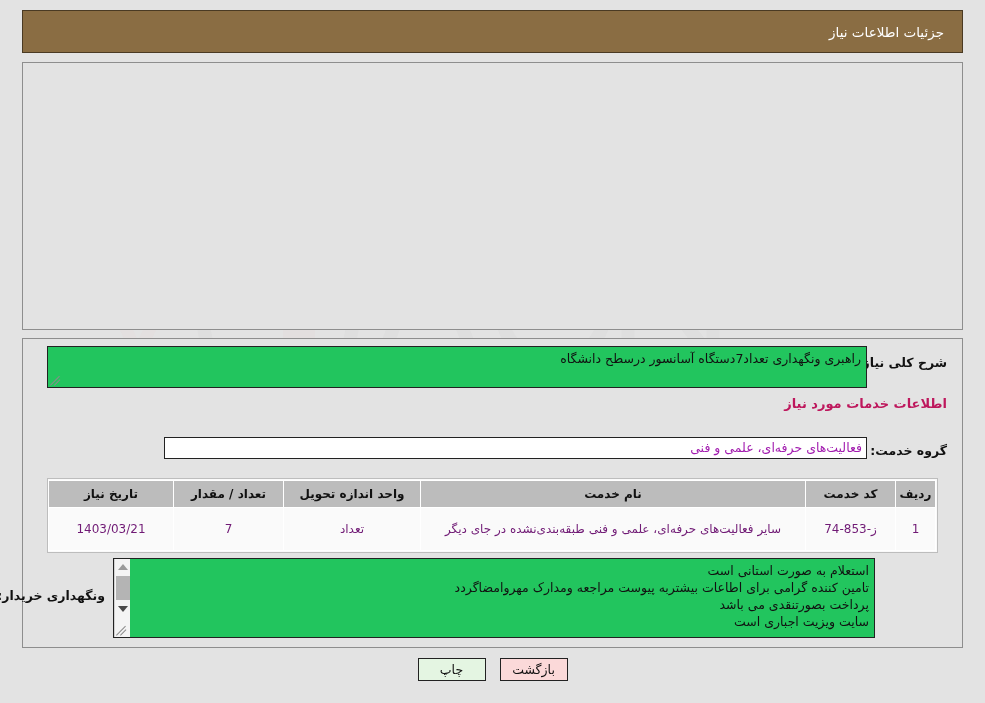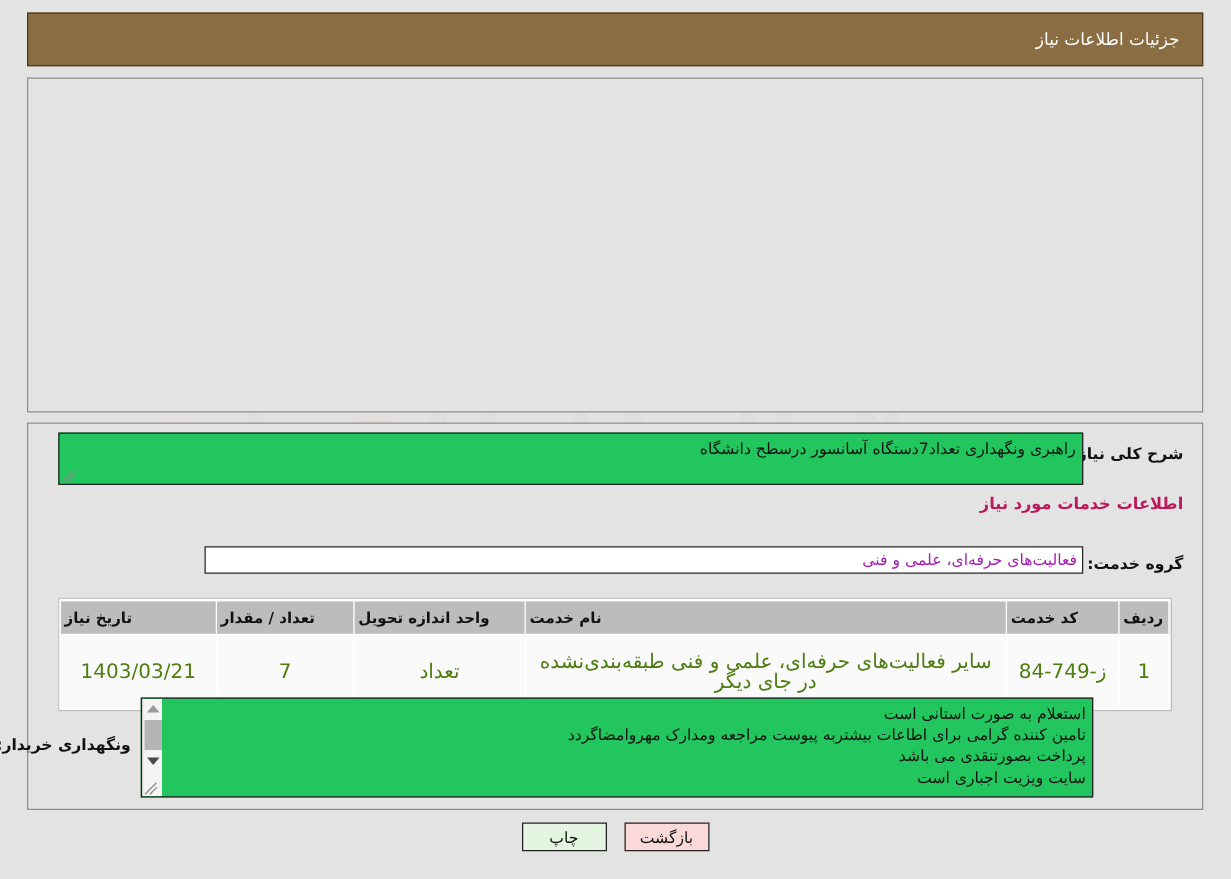--- a/index.html
+++ b/index.html
@@ -224,31 +224,31 @@
     border-collapse: collapse;
     table-layout: fixed;
   }
   table.grid th {
     background: #bcbcbc;
     border: 1px solid #ffffff;
     font-size: 12px;
     font-weight: bold;
     color: #111;
     height: 26px;
-    text-align: left;
+    text-align: center;
     padding: 0 3px;
   }
   table.grid td {
     background: #fafafa;
     border: 1px solid #ffffff;
-    font-size: 16px;
-    color: #4d7c0f;
+    font-size: 12px;
+    color: #701a75;
     height: 36px;
     text-align: center;
-    padding: 11px 5px;
+    padding: 3px 5px;
     vertical-align: middle;
     line-height: 16px;
   }
 
   
   .btnbar {
     position: absolute;
     left: 0; top: 658px;
     width: 985px;
     display: flex;
@@ -408,21 +408,21 @@
         <th>کد خدمت</th>
         <th>نام خدمت</th>
         <th>واحد اندازه تحویل</th>
         <th>تعداد / مقدار</th>
         <th>تاریخ نیاز</th>
       </tr>
     </thead>
     <tbody>
       <tr>
         <td>1</td>
-        <td>ز-749-84</td>
+        <td>ز-853-74</td>
         <td>سایر فعالیت‌های حرفه‌ای، علمی و فنی طبقه‌بندی‌نشده در جای دیگر</td>
         <td>تعداد</td>
         <td>7</td>
         <td>1403/03/21</td>
       </tr>
     </tbody>
   </table>
 </div>
 
 <span class="bold-lbl" style="position:absolute; right:880px; top:588px; z-index:2;">ونگهداری خریدار:</span>

